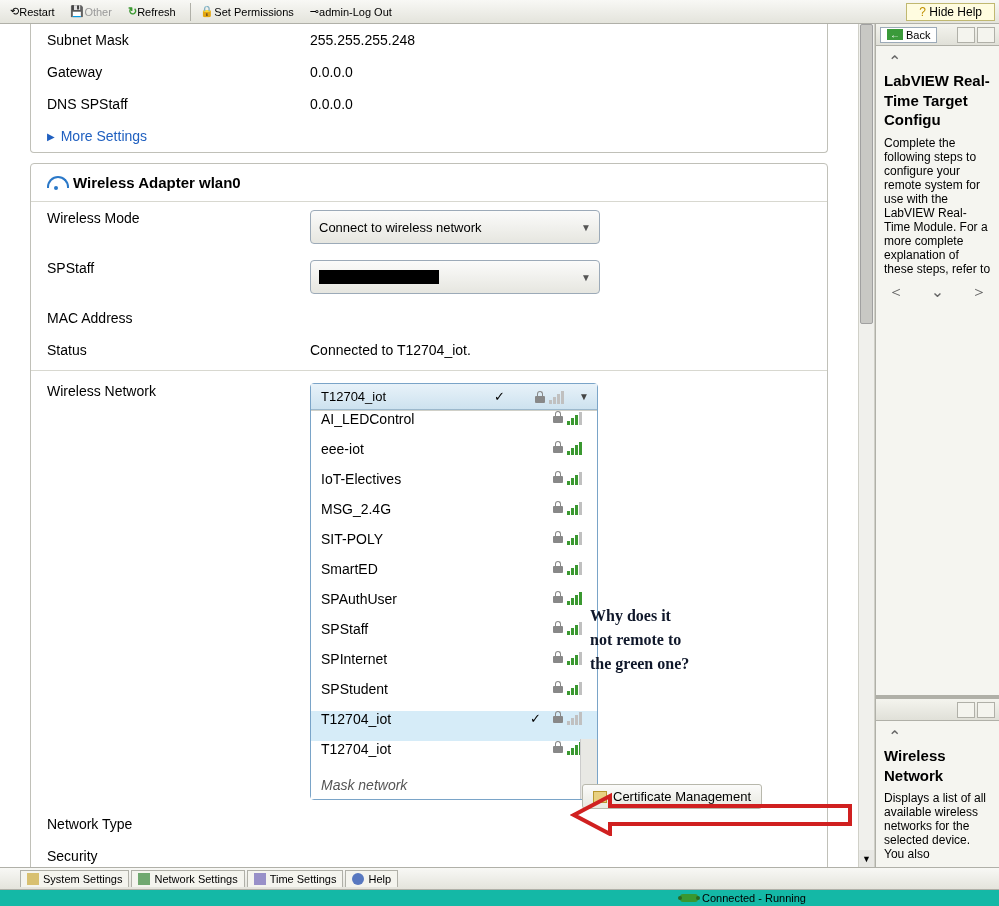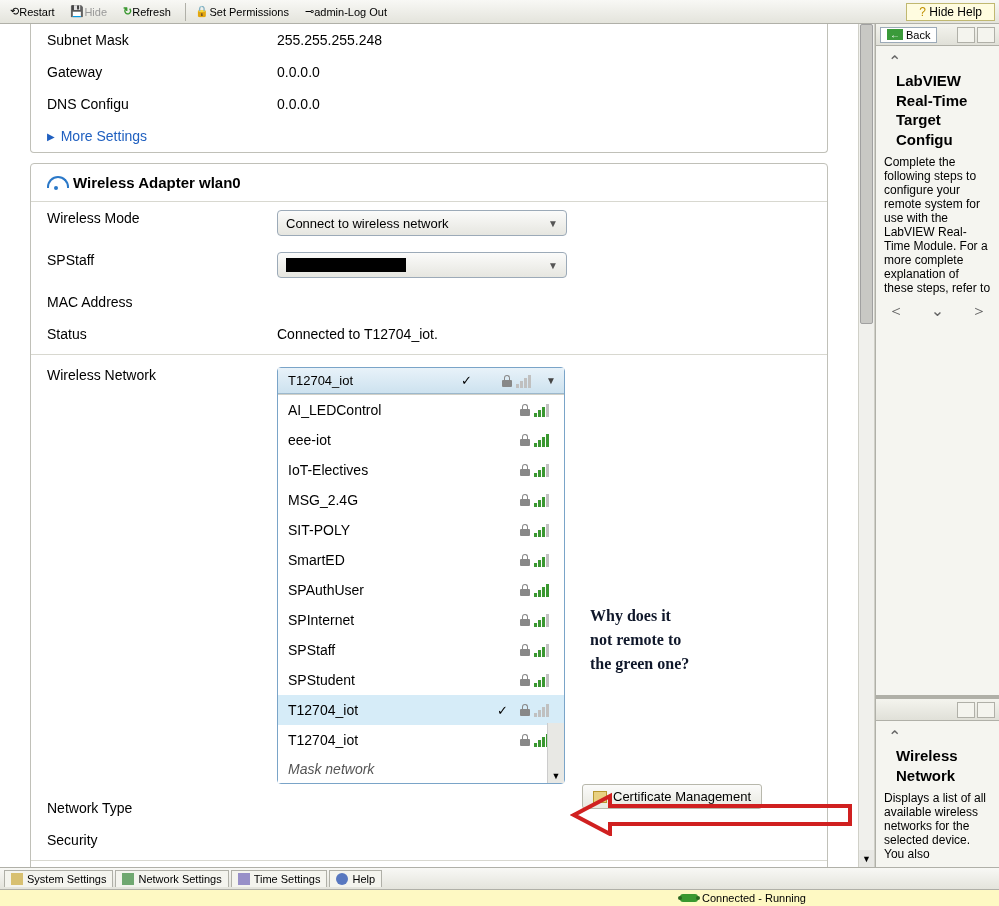--- a/index.html
+++ b/index.html
@@ -13,41 +13,41 @@
 .hide-help { background: #fffce0; border: 1px solid #c0b870; padding: 1px 12px; }
 
 .main-area { display: flex; height: 843px; }
 .content-col { flex: 0 0 858px; position: relative; overflow: hidden; background: #fff; }
 .scrollbar-v { flex: 0 0 17px; background: #f0f0ec; border-left: 1px solid #d0d0c8; border-right: 1px solid #d0d0c8; position: relative; }
 .scroll-thumb-v { position: absolute; left: 1px; right: 1px; top: 0; height: 300px; background: #c8c8c4; border: 1px solid #a0a0a0; border-radius: 2px; }
 .scroll-arrow { position: absolute; left: 0; right: 0; height: 17px; background: #e8e8e4; display: flex; align-items: center; justify-content: center; font-size: 9px; }
 .help-col { flex: 1; background: #f5f5f0; border-left: 1px solid #b0b0a8; display: flex; flex-direction: column; }
 
 .panel { border: 1px solid #c0c0b8; border-radius: 4px; margin: 10px 30px; background: #fff; }
-.panel-row { display: flex; padding: 8px 16px; font-size: 14px; }
+.panel-row { display: flex; padding: 8px 16px; font-size: 14px; gap: 33px; }
 .panel-row .lbl { flex: 0 0 230px; }
 .panel-row .val { flex: 1; }
 .panel-sep { height: 1px; background: #d8d8d0; margin: 4px 0; }
 .more-link { color: #2060c0; padding: 8px 16px; display: flex; align-items: center; font-size: 14px; }
 .more-link .tri { margin-right: 6px; font-size: 10px; }
 
 .section-header { display: flex; align-items: center; padding: 10px 16px; font-size: 15px; font-weight: bold; border-bottom: 1px solid #d8d8d0; }
 .wifi-icon { width: 18px; height: 14px; margin-right: 8px; position: relative; }
 .wifi-icon::before { content:''; position:absolute; left:7px; top:10px; width:4px; height:4px; background:#2a78c8; border-radius:50%; }
 .wifi-icon::after { content:''; position:absolute; left:0; top:0; width:18px; height:10px; border:2px solid #2a78c8; border-bottom:none; border-radius:18px 18px 0 0; }
 
-.select { display: inline-flex; align-items: center; width: 290px; height: 26px; border: 1px solid #9caab8; border-radius: 4px; background: linear-gradient(#fbfbfa,#e6e6e0); padding: 0 8px; position: relative; font-size: 13px; }
+.select { display: inline-flex; align-items: center; width: 290px; height: 26px; border: 1px solid #9caab8; border-radius: 4px; background: linear-gradient(#fbfbfa,#e6e6e0); padding: 16px 8px; position: relative; font-size: 13px; }
 .select .arrow { position: absolute; right: 8px; font-size: 10px; color: #555; }
 .select.redacted .redact-box { width: 120px; height: 14px; background: #000; }
 
 .net-select { width: 288px; border: 1px solid #7aa4c8; border-radius: 4px; overflow: visible; position: relative; }
 .net-select-head { display:flex; align-items:center; height:26px; padding:0 28px 0 10px; background: linear-gradient(#e8f2f9,#cde2ef); border-bottom:1px solid #9cb8cc; font-size:13px; position:relative; }
 .net-select-head .arrow { position:absolute; right:8px; font-size:10px; color:#444; }
 .net-dropdown { background:#fff; border-top:1px solid #d0d0c8; position:relative; }
-.net-item { display:flex; align-items:center; height:30px; padding:0 10px; font-size:14px; position:relative; }
+.net-item { display:flex; height:30px; padding:0 10px; font-size:14px; position:relative; }
 .net-item.selected { background:#d6ecf8; }
 .net-item .check { position:absolute; right:56px; font-size:13px; }
 .lock { width:10px; height:12px; margin-left:auto; margin-right:4px; position:relative; }
 .lock::before { content:''; position:absolute; bottom:0; width:10px; height:7px; background:#888; border-radius:1px; }
 .lock::after { content:''; position:absolute; top:0; left:2px; width:4px; height:4px; border:1.5px solid #888; border-bottom:none; border-radius:4px 4px 0 0; }
 .bars { display:flex; align-items:flex-end; gap:1px; width:20px; height:14px; }
 .bars span { width:3px; background:#c0c0c0; }
 .bars span:nth-child(1){height:4px;} .bars span:nth-child(2){height:7px;} .bars span:nth-child(3){height:10px;} .bars span:nth-child(4){height:13px;}
 .bars.s3 span:nth-child(-n+3){background:#3a9830;}
 .bars.s4 span{background:#3a9830;}
@@ -60,45 +60,45 @@
 
 .annot-text { position:absolute; left:590px; top:580px; color:#0f172a; font-family:'Comic Sans MS',cursive; font-size:16px; font-weight:bold; line-height:1.5; }
 .annot-arrow { position:absolute; left:570px; top:764px; }
 
 .help-header { height:22px; background:linear-gradient(#f4f4ee,#e0e0d8); border-bottom:1px solid #b0b0a8; display:flex; align-items:center; padding:0 4px; }
 .back-btn { background:#fff; border:1px solid #9caab8; padding:1px 6px; font-size:11px; display:inline-flex; align-items:center; }
 .back-btn .arr { background:#3a9a3a; color:#fff; padding:0 3px; margin-right:3px; font-size:10px; }
 .help-tools { margin-left:auto; display:flex; gap:2px; }
 .tool-icn { width:18px; height:16px; border:1px solid #b0b0a8; background:#f4f4ee; }
 .help-body { flex:1; overflow:hidden; padding:6px 8px; font-size:12px; position:relative; }
-.help-title { font-weight:bold; font-size:15px; line-height:1.3; margin-bottom:6px;margin-left:12px; }
+.help-title { font-weight:bold; font-size:15px; line-height:1.3; margin-bottom:6px; }
 .help-section { border-top:4px solid #b0b0a8; margin-top:4px; }
 
-.tab-bar { height:22px; background:linear-gradient(#f8f8f5,#e4e4dc); border-top:1px solid #b0b0a8; display:flex; align-items:center; padding:0 4px; font-size:11px; }
+.tab-bar { height:22px; background:linear-gradient(#f8f8f5,#e4e4dc); border-top:1px solid #b0b0a8; display:flex; align-items:center; padding:0 20px; font-size:11px; }
 .tab { display:inline-flex; align-items:center; padding:2px 6px; border:1px solid #b0b0a8; border-bottom:none; margin-right:2px; background:#f4f4ee; }
 .tab .icn { width:12px; height:12px; background:#d8c070; margin-right:4px; }
 .tab.net .icn { background:#70a870; }
 .tab.time .icn { background:#9890c8; }
 .tab.help .icn { background:#5878c0; border-radius:50%; }
 
-.status-bar { height:17px; background:#fef9c3; border-top:1px solid #b0b0a8; display:flex; align-items:center; font-size:11px;text-align:right; }
+.status-bar { height:17px; background:#14b8a6; border-top:1px solid #b0b0a8; display:flex; align-items:center; font-size:11px;text-align:right; }
 .conn-status { margin-left:680px; display:flex; align-items:center; }
 .conn-icon { width:18px; height:8px; background:#3a9830; border-radius:3px; margin-right:4px; position:relative; }
 .conn-icon::before, .conn-icon::after { content:''; position:absolute; top:2px; width:4px; height:4px; background:#2a6820; border-radius:50%; }
 .conn-icon::before { left:-2px; } .conn-icon::after { right:-2px; }
 
 .nav-arrows { display:flex; justify-content:space-between; padding:0 4px; }
 .nav-arr { font-size:16px; color:#666; cursor:pointer; }
 </style>
 </head>
 <body>
 
 <div class="topbar">
   <span class="btn">⟲ <span>Restart</span></span>
-  <span class="btn disabled">💾 <span>Hide</span></span>
+  <span class="btn disabled">💾 <span>Other</span></span>
   <span class="btn">
       <span style="color:#3a9830;font-weight:bold;">↻</span> 
       <span>Refresh</span>
     </span>
   <span class="sep"></span>
   <span class="btn">🔒 <span>Set Permissions</span></span>
   <span class="btn">⊸ <span>admin</span> - <span>Log Out</span></span>
   <span class="right">
     <span class="hide-help"><span style="color:#c09000;">?</span> <span>Hide Help</span></span>
   </span>
@@ -110,21 +110,21 @@
     <div class="panel" style="margin-top:0; border-top:none; border-radius:0 0 4px 4px;">
       <div class="panel-row">
         <span class="lbl">Subnet Mask</span>
         <span class="val">255.255.255.248</span>
       </div>
       <div class="panel-row">
         <span class="lbl">Gateway</span>
         <span class="val">0.0.0.0</span>
       </div>
       <div class="panel-row">
-        <span class="lbl">DNS Configu</span>
+        <span class="lbl">DNS SPStaff</span>
         <span class="val">0.0.0.0</span>
       </div>
       <div class="more-link">
         <span class="tri">▶</span>
         <span>More Settings</span>
       </div>
     </div>
 
     <div class="panel">
       <div class="section-header">
@@ -236,31 +236,31 @@
                 <span>SPAuthUser</span>
                 <span class="lock"></span>
                 <span class="bars s4">
                   <span></span>
                   <span></span>
                   <span></span>
                   <span></span>
                 </span>
               </div>
               <div class="net-item">
+                <span>SPStaff</span>
+                <span class="lock"></span>
+                <span class="bars s3">
+                  <span></span>
+                  <span></span>
+                  <span></span>
+                  <span></span>
+                </span>
+              </div>
+              <div class="net-item">
                 <span>SPInternet</span>
-                <span class="lock"></span>
-                <span class="bars s3">
-                  <span></span>
-                  <span></span>
-                  <span></span>
-                  <span></span>
-                </span>
-              </div>
-              <div class="net-item">
-                <span>SPStaff</span>
                 <span class="lock"></span>
                 <span class="bars s3">
                   <span></span>
                   <span></span>
                   <span></span>
                   <span></span>
                 </span>
               </div>
               <div class="net-item">
                 <span>SPStudent</span>

